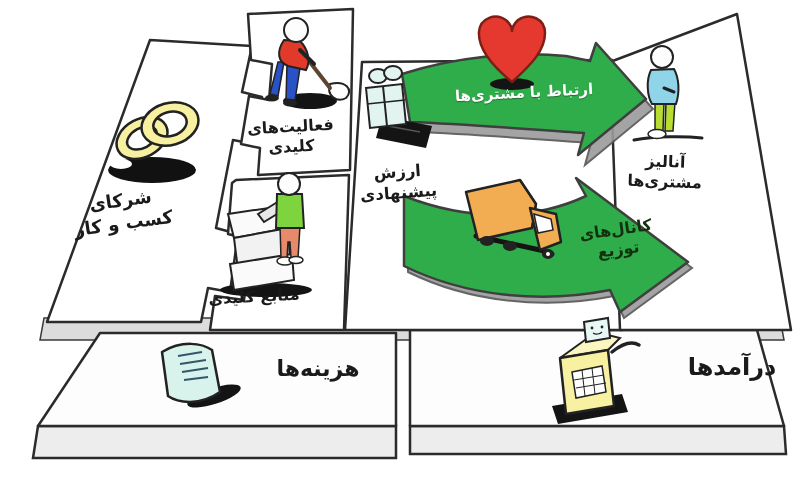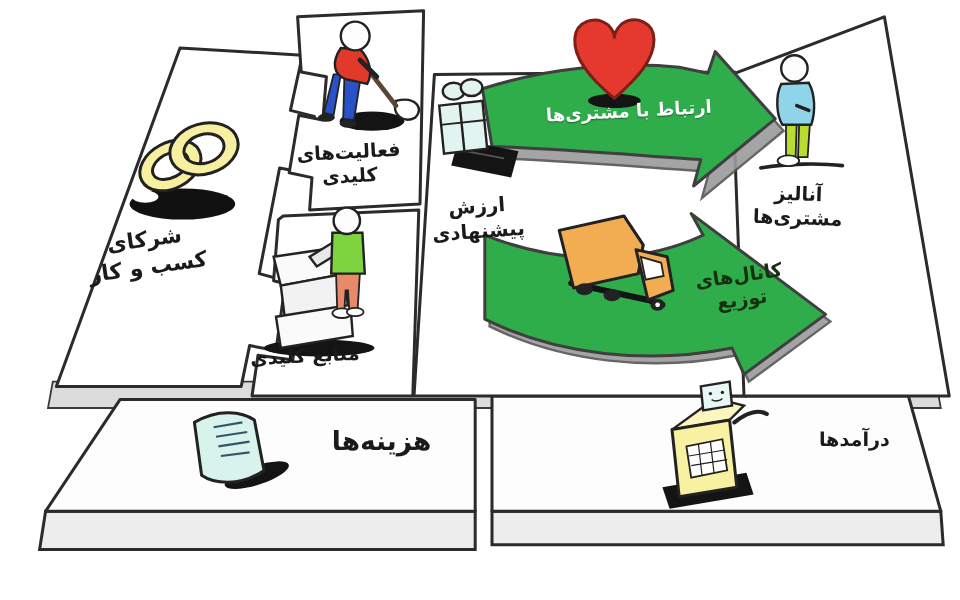--- a/index.html
+++ b/index.html
@@ -12,21 +12,21 @@
   .lbl-partners{left:122px;top:212px;font-size:18px;transform:translate(-50%,-50%) rotate(-8deg);}
   .lbl-activities{left:291px;top:137px;font-size:16px;transform:translate(-50%,-50%) rotate(-3deg);}
   .lbl-resources{left:254px;top:297px;font-size:16px;transform:translate(-50%,-50%) rotate(-3deg);}
   .lbl-valueprop{left:398px;top:183px;font-size:16.5px;transform:translate(-50%,-50%) rotate(-4deg);}
   .lbl-relationship{left:524px;top:93px;font-size:15px;color:#ffffff;
        transform:translate(-50%,-50%) rotate(-3deg);text-shadow:0 1px 1px rgba(0,0,0,.35);}
   .lbl-channels{left:617px;top:240px;font-size:16px;color:#15300f;
        transform:translate(-50%,-50%) rotate(-8deg);}
   .lbl-analysis{left:665px;top:172px;font-size:16px;transform:translate(-50%,-50%) rotate(2deg);}
   .lbl-costs{left:318px;top:369px;font-size:22px;transform:translate(-50%,-50%);}
-  .lbl-revenues{left:712px;top:367px;font-size:16px;transform:translate(-50%,-50%);}
+  .lbl-revenues{left:732px;top:367px;font-size:24px;transform:translate(-50%,-50%);}
 </style>
 </head>
 <body>
 
 <div class="stage">
 
   <svg class="scene" viewBox="0 0 800 500">
 
     <path d="M44,318 L780,318 L784,340 L40,340 Z" fill="#dcdcdc" stroke="#3a3a3a" stroke-width="1.5"></path>
 

